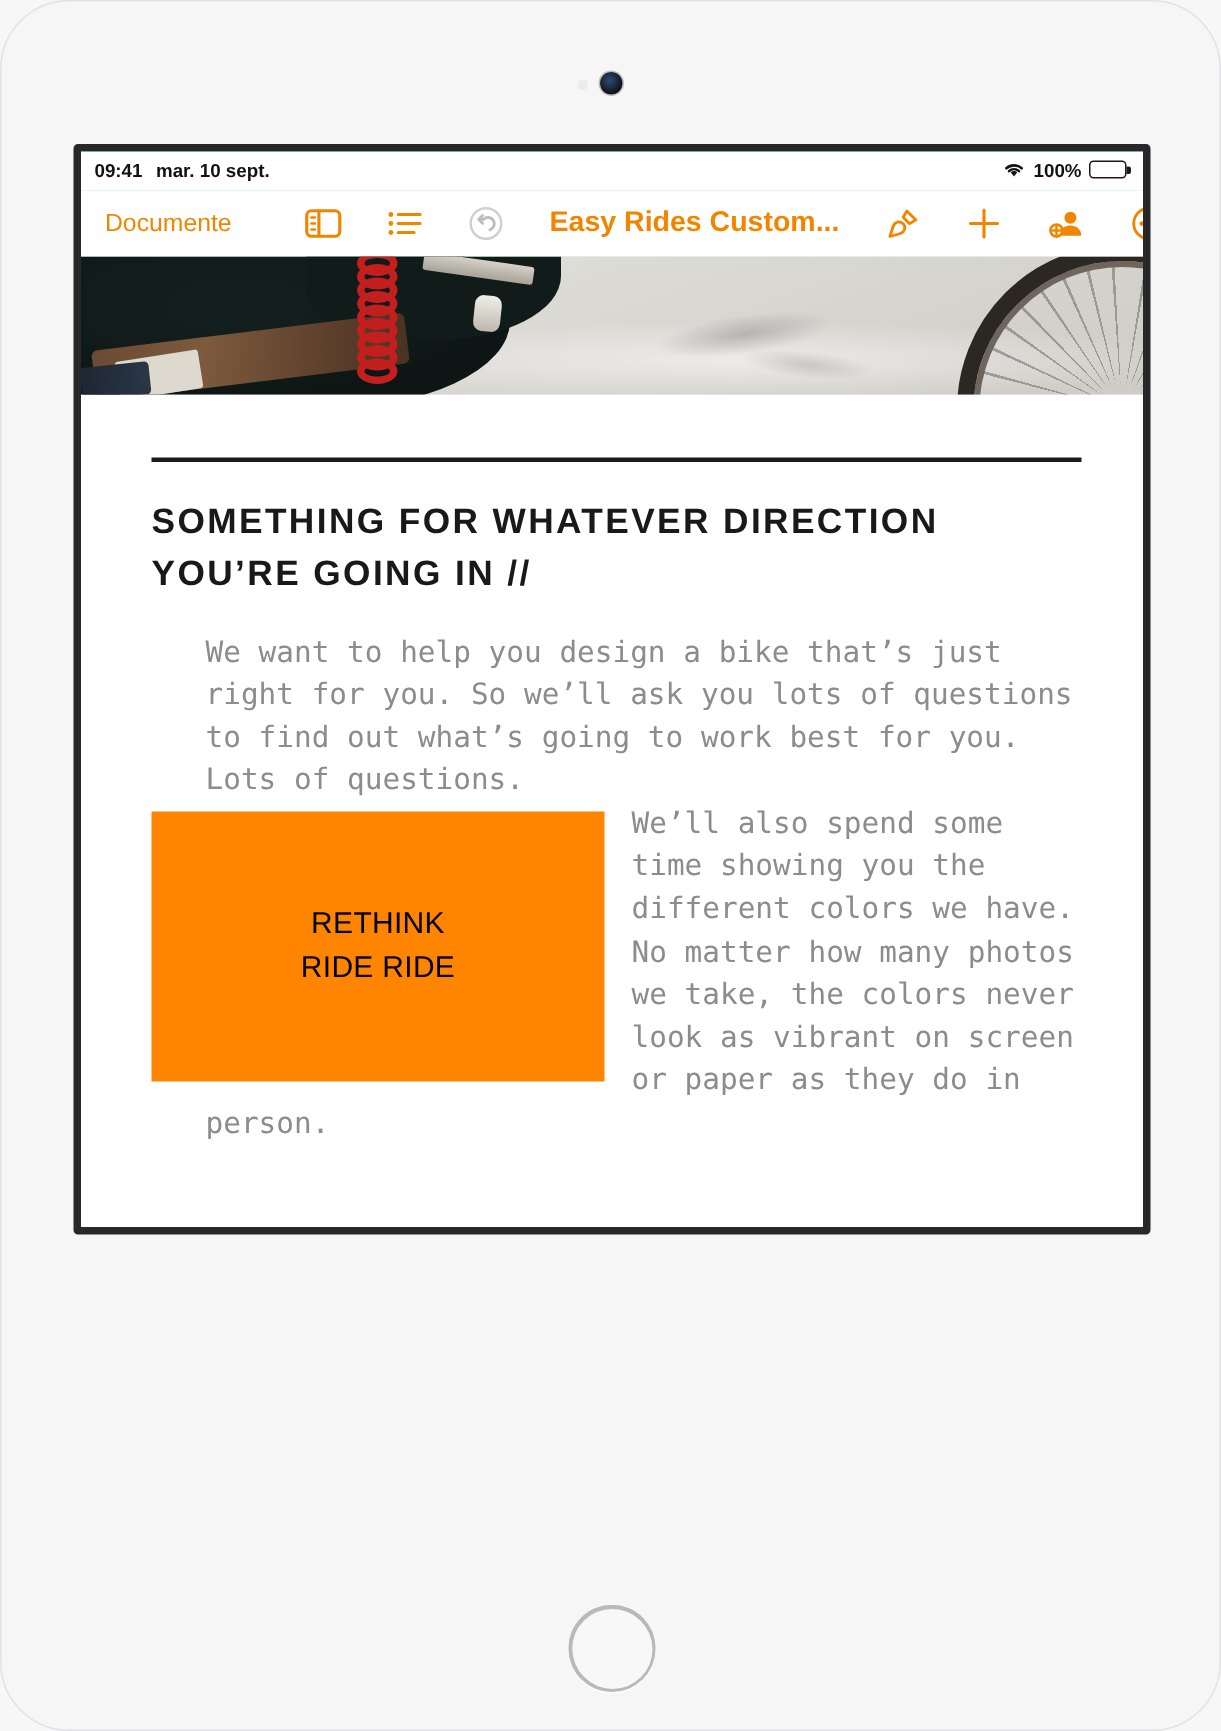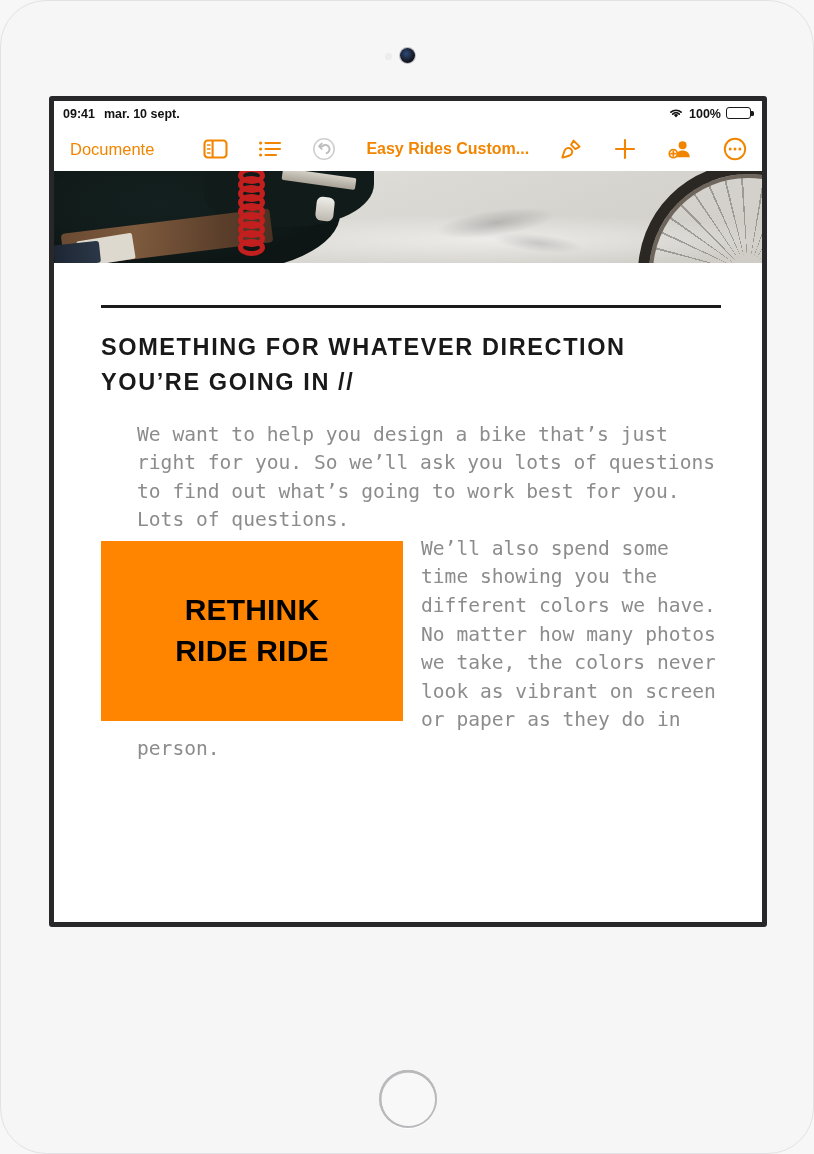--- a/index.html
+++ b/index.html
@@ -52,21 +52,21 @@
     content:"";
     position:absolute; inset:2.5px;
     border-radius:50%;
     background:#f8f8f9;
   }
 
   
   #screen {
     position: absolute;
     left: 48px; top: 95px;
-    width: 718px; height: 831px;
+    width: 718px; height: 727px;
     background: #86efac;
     border: 5px solid #28282a;
     border-radius: 3px;
     overflow: hidden;
   }
 
   
   #status-bar {
     position: relative;
     height: 26px;
@@ -111,21 +111,21 @@
     color: #f28500;
     cursor: pointer;
   }
   #back-label {
     font-size: 16.5px;
     color: #f28500;
     white-space: nowrap;
     margin-right: 34px;
   }
   #doc-title {
-    font-size: 16px;
+    font-size: 19px;
     font-weight: bold;
     color: #f28500;
     white-space: nowrap;
   }
   .tb-gap-a { width: 34px; }
   .tb-gap-b { width: 28px; }
   .tb-gap-c { width: 30px; }
 
   
   #page-scroll {
@@ -284,22 +284,22 @@
     margin: 6px 18px 6px 0;
     shape-outside: margin-box;
     display: flex;
     flex-direction: column;
     align-items: center;
     justify-content: center;
     gap: 6px;
   }
   #orange-box .ob-line {
     font-family: "Liberation Sans", sans-serif;
-    font-size: 30px;
-    font-weight: bold;
+    font-size: 20px;
+    font-weight: normal;
     color: #000000;
     letter-spacing: .2px;
     line-height: 1.15;
   }
 
   
   #v-scrollbar {
     position: absolute;
     right: 4px;
     top: 852px;

